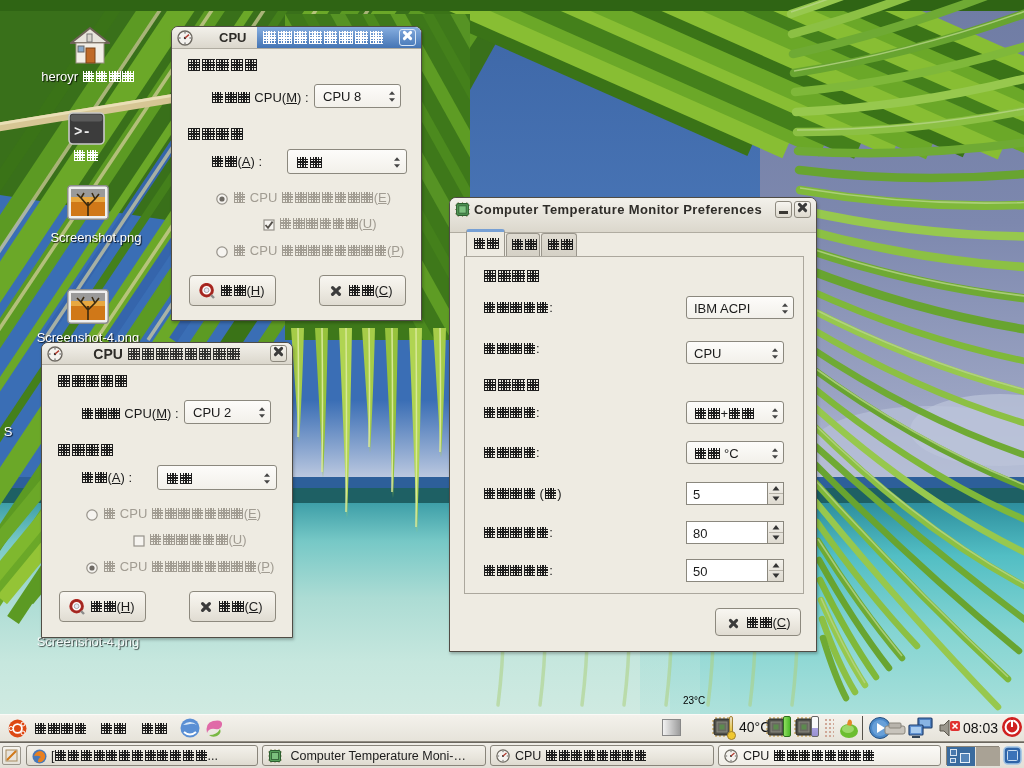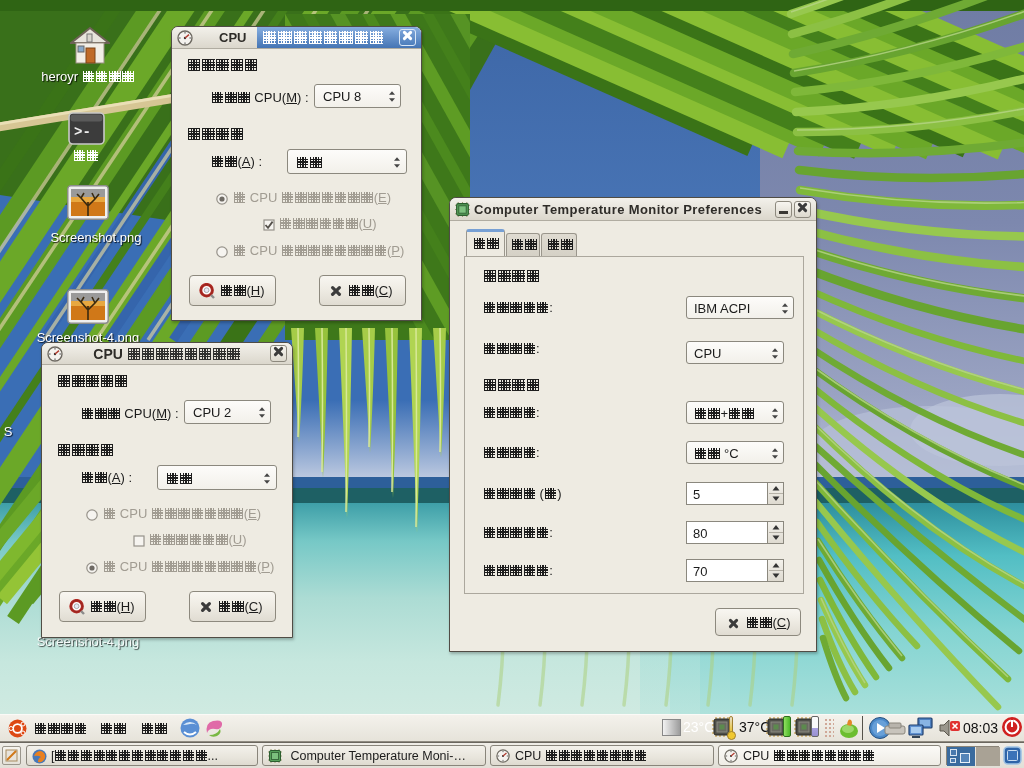--- a/index.html
+++ b/index.html
@@ -367,21 +367,21 @@
       <span class="abs" style="left:10px;top:9px"><svg width="12" height="12" viewBox="0 0 12 12">
           <g stroke="#3b3b3b" stroke-width="3.2" stroke-linecap="round">
             <line x1="2.6" y1="2.6" x2="9.4" y2="9.4"></line>
             <line x1="9.4" y1="2.6" x2="2.6" y2="9.4"></line>
           </g>
         </svg></span>
       <span class="abs" style="left:28px;top:7px"><i class="ck"></i><i class="ck"></i>(<u>C</u>)</span>
     </div>
   </div>
 <div class="win" style="left:449px;top:197px;width:368px;height:455px;border-radius:7px 7px 0 0">
-    <div class="tbar" style="height:23px">
+    <div class="tbar" style="height:35px">
       <div class="abs" style="left:5px;top:4px"><svg width="15" height="15" viewBox="0 0 14 14">
           <g stroke="#9C9C74" stroke-width="1">
             <line x1="3" y1="0" x2="3" y2="14"></line>
             <line x1="7" y1="0" x2="7" y2="14"></line>
             <line x1="11" y1="0" x2="11" y2="14"></line>
             <line x1="0" y1="3" x2="14" y2="3"></line>
             <line x1="0" y1="7" x2="14" y2="7"></line>
             <line x1="0" y1="11" x2="14" y2="11"></line>
           </g>
           <rect x="1.5" y="1.5" width="11" height="11" rx="1.5" fill="#57A05A" stroke="#2C5E30" stroke-width="1"></rect>
@@ -455,21 +455,21 @@
     <div class="spin" style="left:236px;top:323px;width:98px;height:23px">
       <span style="position:absolute;left:6px;top:4px">80</span>
       <div class="abs" style="right:0;top:0;width:16px;height:100%;border-left:1px solid #8B887E;background:linear-gradient(#F4F2EC,#DEDAD0)"><svg width="16" height="21" viewBox="0 0 16 21">
           <path d="M8 3 L11.5 7.5 L4.5 7.5 Z" fill="#333"></path>
           <path d="M8 18 L11.5 13.5 L4.5 13.5 Z" fill="#333"></path>
           <line x1="1" y1="10.5" x2="15" y2="10.5" stroke="#B5B1A7" stroke-width="1"></line>
         </svg></div>
     </div>
     <div class="abs lb" style="left:33px;top:365px"><i class="ck"></i><i class="ck"></i><i class="ck"></i><i class="ck"></i><i class="ck"></i>:</div>
     <div class="spin" style="left:236px;top:361px;width:98px;height:23px">
-      <span style="position:absolute;left:6px;top:4px">70</span>
+      <span style="position:absolute;left:6px;top:4px">50</span>
       <div class="abs" style="right:0;top:0;width:16px;height:100%;border-left:1px solid #8B887E;background:linear-gradient(#F4F2EC,#DEDAD0)"><svg width="16" height="21" viewBox="0 0 16 21">
           <path d="M8 3 L11.5 7.5 L4.5 7.5 Z" fill="#333"></path>
           <path d="M8 18 L11.5 13.5 L4.5 13.5 Z" fill="#333"></path>
           <line x1="1" y1="10.5" x2="15" y2="10.5" stroke="#B5B1A7" stroke-width="1"></line>
         </svg></div>
     </div>
     <div class="gbtn" style="left:265px;top:410px;width:86px;height:28px">
       <span class="abs" style="left:12px;top:8px"><svg width="11" height="11" viewBox="0 0 12 12">
           <g stroke="#3b3b3b" stroke-width="3.2" stroke-linecap="round">
             <line x1="2.6" y1="2.6" x2="9.4" y2="9.4"></line>
@@ -493,39 +493,39 @@
 <div class="abs" style="left:179px;top:717px"><svg width="22" height="22" viewBox="0 0 22 22">
 <circle cx="11" cy="11" r="9.5" fill="#5A8FD4"></circle>
       <path d="M4 8 Q11 2 18 8 Q14 6 11 7 Q7 8 4 8Z" fill="#D8E8F8"></path>
       <path d="M5 15 Q11 20 17 15" stroke="#fff" stroke-width="2" fill="none"></path>
     </svg></div>
 <div class="abs" style="left:203px;top:717px"><svg width="22" height="22" viewBox="0 0 22 22">
 <path d="M4 16 Q2 6 10 4 Q20 2 19 8 Q18 13 12 12 Q6 11 4 16Z" fill="#E06AA8"></path>
       <path d="M6 18 Q14 18 17 12 Q19 16 14 19 Q9 21 6 18Z" fill="#78B842"></path>
     </svg></div>
 <div class="abs" style="left:662px;top:719px;width:19px;height:17px;background:linear-gradient(90deg,#F2F2F2,#9C9C9C);border:1px solid #888"></div>
-<div class="abs" style="left:683px;top:719px;font-size:14px;color:#ffffff">23°C</div>
+<div class="abs" style="left:683px;top:695px;font-size:10px;color:#000000">23°C</div>
 <div class="abs" style="left:712px;top:717px"><svg width="20" height="20" viewBox="0 0 20 20">
       <g stroke="#C8A048" stroke-width="1.2">
         <line x1="4" y1="0" x2="4" y2="20"></line>
         <line x1="8" y1="0" x2="8" y2="20"></line>
         <line x1="12" y1="0" x2="12" y2="20"></line>
         <line x1="16" y1="0" x2="16" y2="20"></line>
         <line x1="0" y1="4" x2="20" y2="4"></line>
         <line x1="0" y1="8" x2="20" y2="8"></line>
         <line x1="0" y1="12" x2="20" y2="12"></line>
         <line x1="0" y1="16" x2="20" y2="16"></line>
       </g>
       <rect x="2" y="2" width="16" height="16" rx="2" fill="#4E4E48" stroke="#2A2A26" stroke-width="1"></rect>
       <rect x="5" y="5" width="10" height="10" fill="#6A6A62" stroke="#8A8A80" stroke-width="1"></rect>
       <rect x="7.5" y="7.5" width="5" height="5" fill="#5C8A4E"></rect>
     </svg></div>
 <div class="abs" style="left:729px;top:716px;width:4px;height:18px;background:linear-gradient(#E8E0D0,#E8C020);border:1px solid #A08030;border-radius:2px"></div>
 <div class="abs" style="left:727px;top:731px;width:9px;height:9px;background:#F0C830;border:1px solid #A08030;border-radius:50%"></div>
-<div class="abs" style="left:739px;top:719px;font-size:14px;color:#111">37°C</div>
+<div class="abs" style="left:739px;top:719px;font-size:14px;color:#111">40°C</div>
 <div class="abs" style="left:766px;top:717px"><svg width="20" height="20" viewBox="0 0 20 20">
       <g stroke="#C8A048" stroke-width="1.2">
         <line x1="4" y1="0" x2="4" y2="20"></line>
         <line x1="8" y1="0" x2="8" y2="20"></line>
         <line x1="12" y1="0" x2="12" y2="20"></line>
         <line x1="16" y1="0" x2="16" y2="20"></line>
         <line x1="0" y1="4" x2="20" y2="4"></line>
         <line x1="0" y1="8" x2="20" y2="8"></line>
         <line x1="0" y1="12" x2="20" y2="12"></line>
         <line x1="0" y1="16" x2="20" y2="16"></line>

